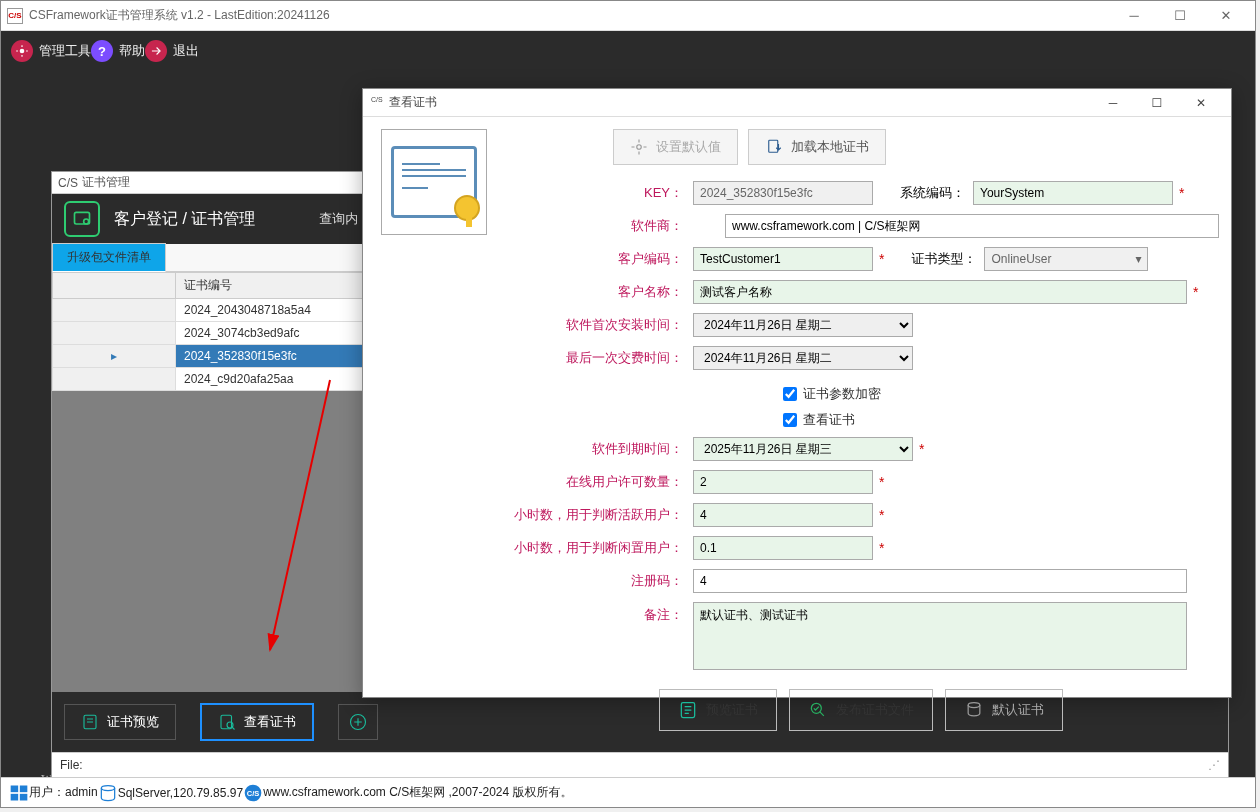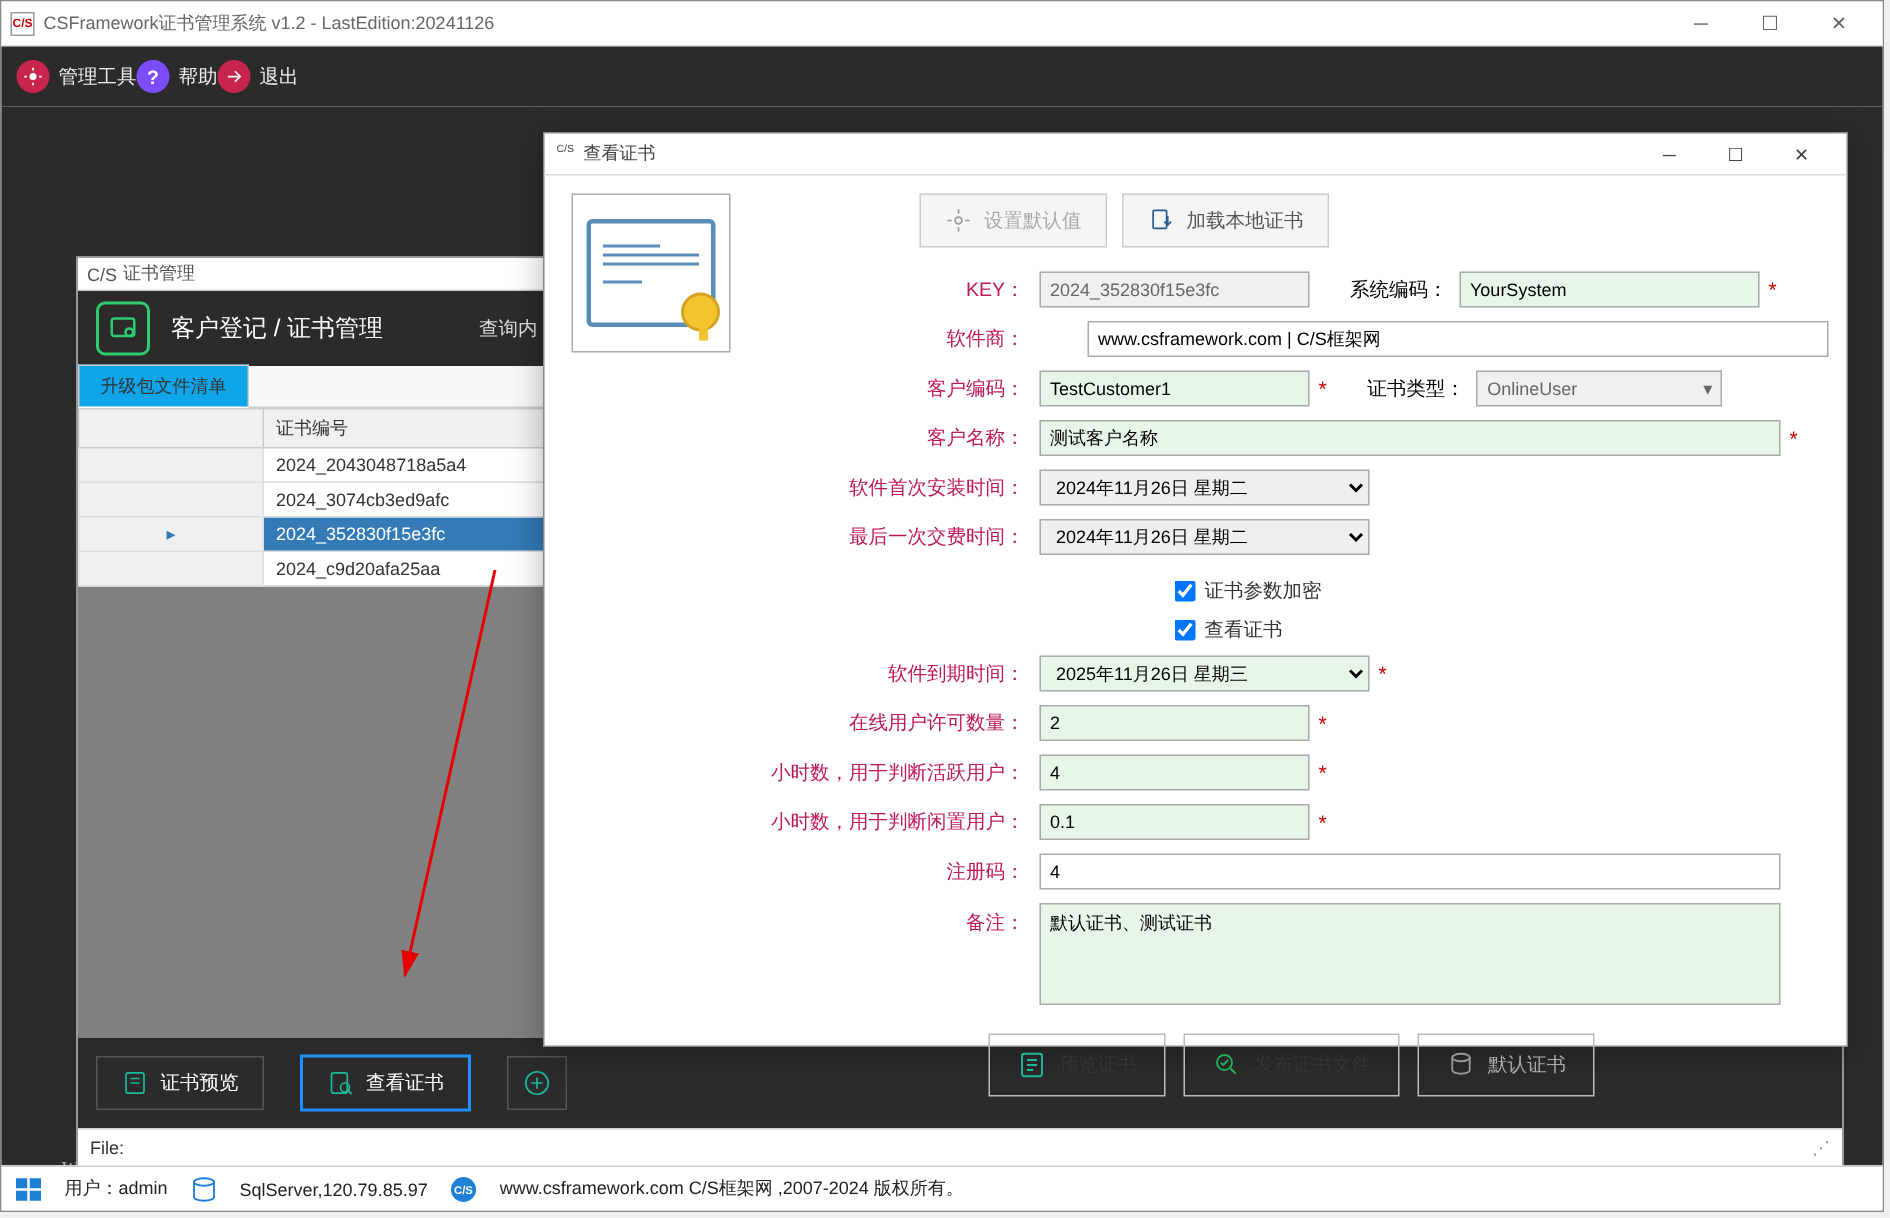--- a/index.html
+++ b/index.html
@@ -57,21 +57,21 @@
 .bottom-dark{height:60px;background:#2b2b2b;display:flex;align-items:center;gap:24px;padding:0 12px;}
 .bbtn{display:flex;align-items:center;gap:8px;padding:8px 16px;color:#fff;font-size:13px;border:1px solid #555;}
 .bbtn.active{border:2px solid #1e90ff;}
 .bbtn .bi{width:18px;height:18px;}
 
 
 .filebar{height:24px;background:#fff;border-top:1px solid #ccc;display:flex;align-items:center;padding:0 8px;font-size:12px;color:#333;}
 .filebar .grip{margin-left:auto;color:#999;}
 
 
-.statusbar{height:30px;background:#fff;border-top:1px solid #ccc;display:flex;align-items:center;padding:0 8px;gap:14px;font-size:12px;color:#222;position:absolute;bottom:0;left:0;right:0;text-align:right;}
+.statusbar{height:30px;background:#fff;border-top:1px solid #ccc;display:flex;align-items:center;padding:0 8px;font-size:12px;color:#222;position:absolute;bottom:0;left:0;right:0;text-align:right;}
 .statusbar .sicon{width:20px;height:20px;}
 
 
 .watermark{position:absolute;color:#aaa;font-size:16px;font-family:Georgia,serif;pointer-events:none;}
 
 
 .modal{position:absolute;left:362px;top:88px;width:870px;height:610px;background:#fff;border:1px solid #888;box-shadow:0 4px 20px rgba(0,0,0,0.3);}
 .modal-title{height:28px;display:flex;align-items:center;padding:0 8px;font-size:12px;color:#444;border-bottom:1px solid #ddd;}
 .modal-title .ctrl{margin-left:auto;display:flex;}
 .modal-title .ctrl div{width:44px;height:28px;display:flex;align-items:center;justify-content:center;color:#444;}

